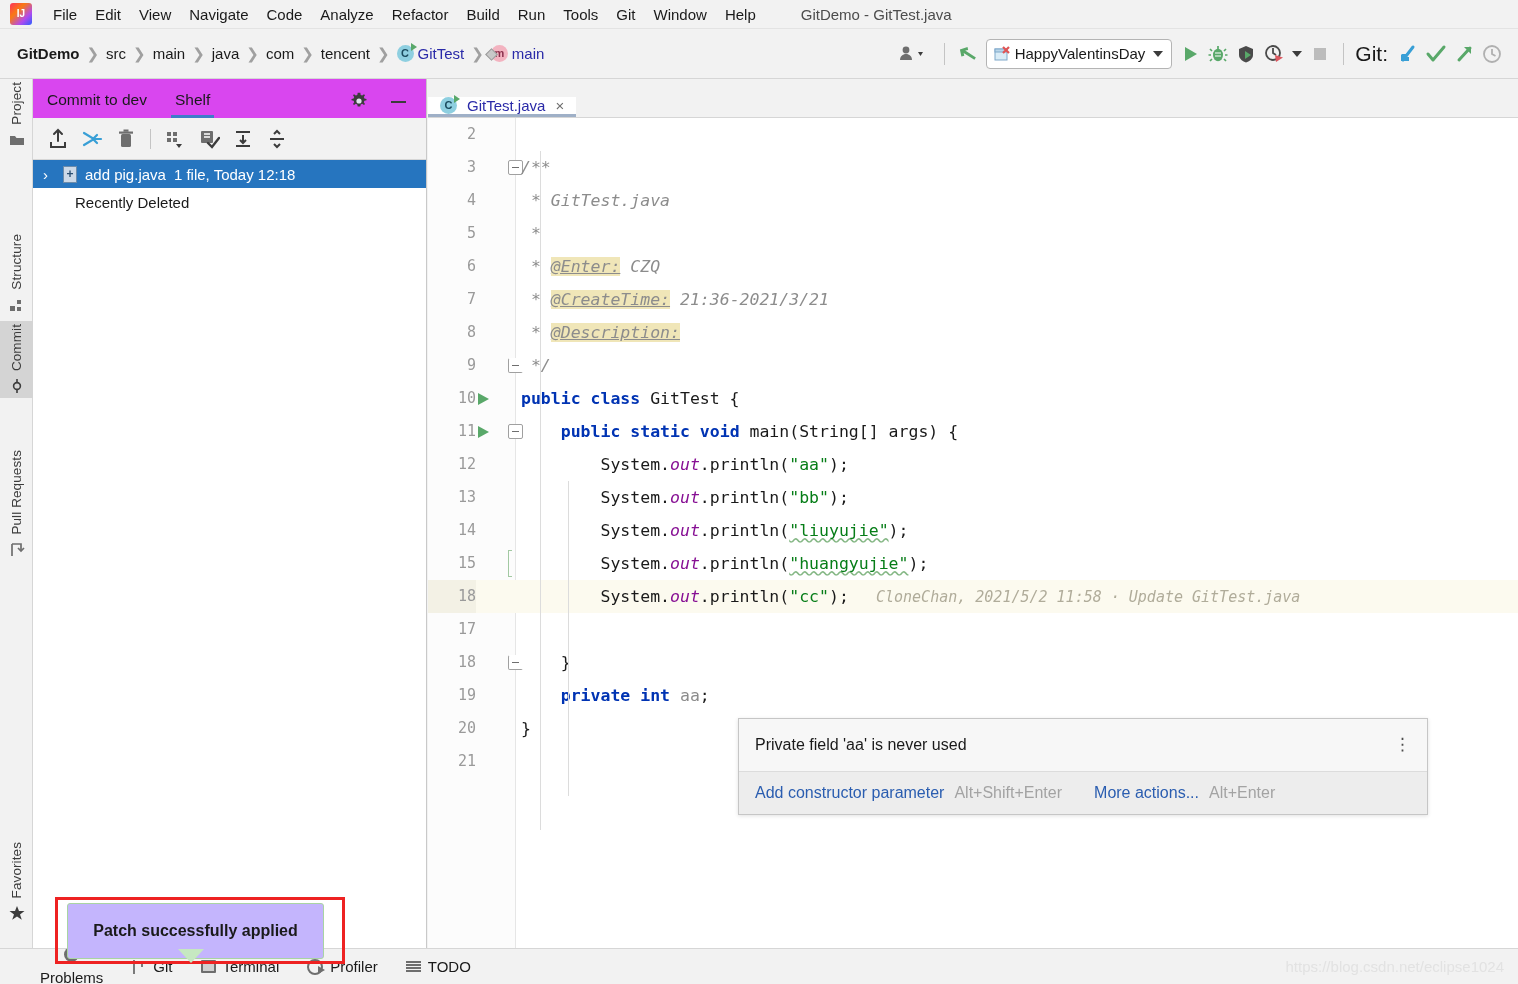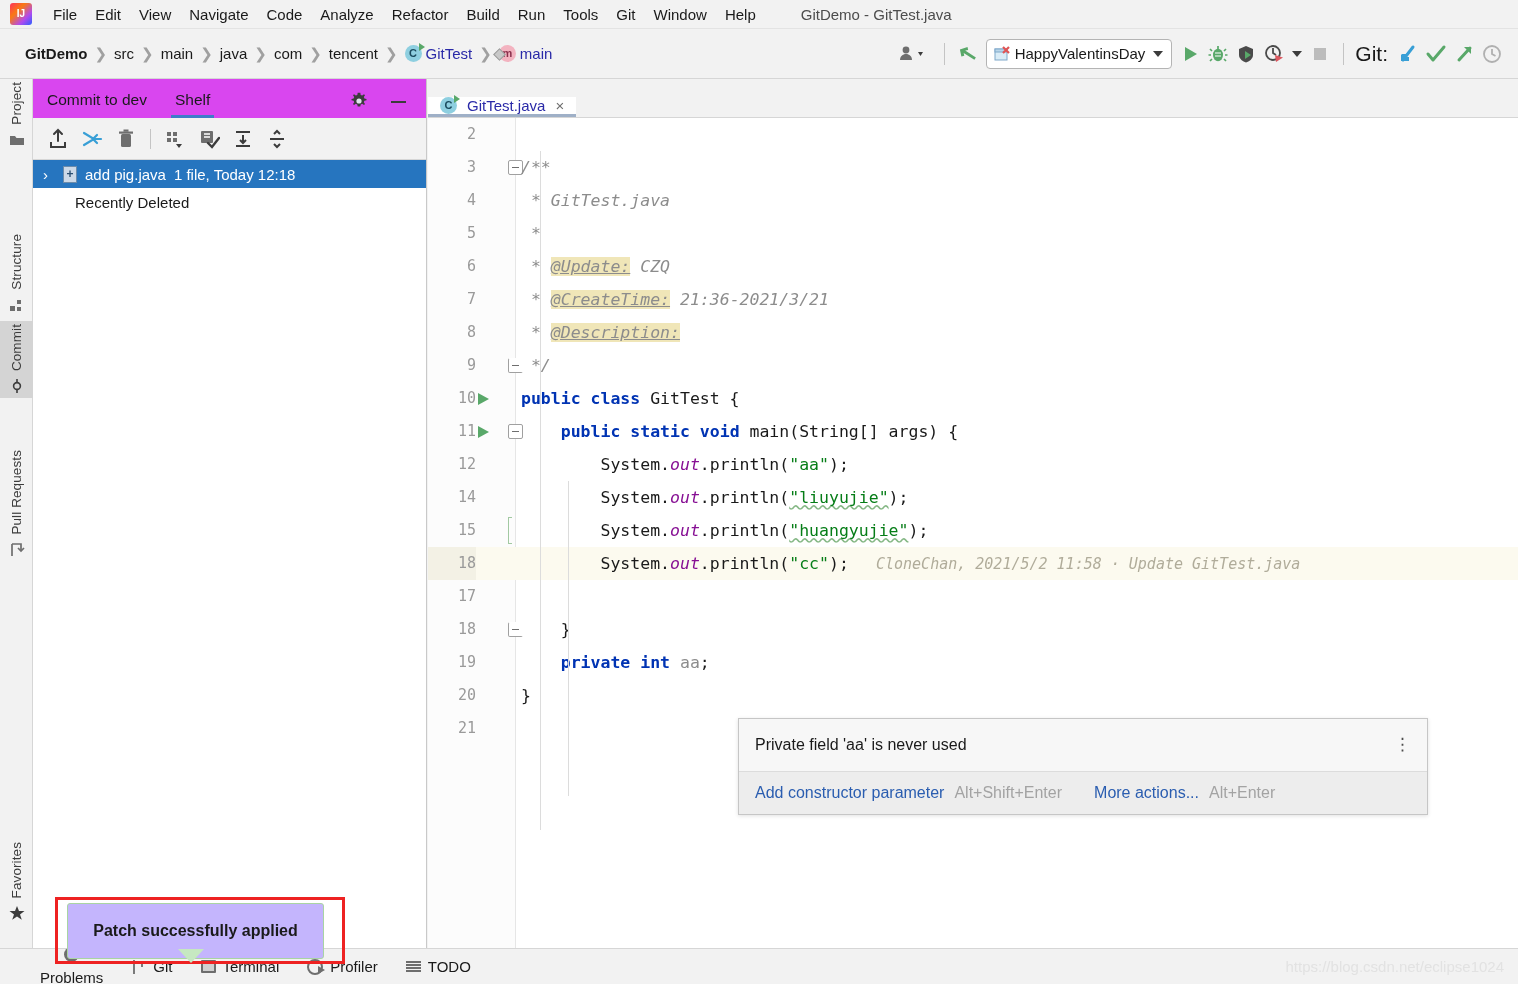--- a/index.html
+++ b/index.html
@@ -36,21 +36,21 @@
   .win-title {
     font-size: 15px; color: #4d4d4d; margin-left: 36px; white-space: nowrap;
   }
 
   
   .navbar {
     position: absolute; left: 0; top: 29px; width: 1518px; height: 50px;
     background: #f2f2f2; display: flex; align-items: center;
     border-bottom: 1px solid #d6d6d6;
   }
-  .crumbs { display: flex; align-items: center; margin-left: 20px; }
+  .crumbs { display: flex; align-items: center; margin-left: 12px; }
   .crumb { font-size: 15px; color: #1a1a1a; padding: 0 5px; white-space: nowrap; }
   .crumb.bold { font-weight: bold; }
   .crumb.blue { color: #2a2aa8; }
   .crumb-sep { color: #a0a0a0; font-size: 15px; padding: 0 2px; }
   .cls-icon {
     width: 17px; height: 17px; border-radius: 50%; background: #8ecfe0;
     display: inline-block; position: relative; margin-right: 4px; vertical-align: -3px;
   }
   .cls-icon::before {
     content: "C"; position: absolute; inset: 0; text-align: center; line-height: 17px;
@@ -576,21 +576,21 @@
           <div class="crow">
             <span class="lnum">4</span>
             <span class="ctext"><span class="cmt"> * GitTest.java</span></span>
           </div>
           <div class="crow">
             <span class="lnum">5</span>
             <span class="ctext"><span class="cmt"> *</span></span>
           </div>
           <div class="crow">
             <span class="lnum">6</span>
-            <span class="ctext"><span class="cmt"> * </span><span class="cmt hlmark u">@Update:</span><span class="cmt"> CZQ</span></span>
+            <span class="ctext"><span class="cmt"> * </span><span class="cmt hlmark u">@Enter:</span><span class="cmt"> CZQ</span></span>
           </div>
           <div class="crow">
             <span class="lnum">7</span>
             <span class="ctext"><span class="cmt"> * </span><span class="cmt hlmark u">@CreateTime:</span><span class="cmt"> 21:36-2021/3/21</span></span>
           </div>
           <div class="crow">
             <span class="lnum">8</span>
             <span class="ctext"><span class="cmt"> * </span><span class="cmt hlmark u">@Description:</span></span>
           </div>
           <div class="crow">
@@ -605,20 +605,24 @@
           </div>
           <div class="crow">
             <span class="lnum">11</span>
             <span class="runmark"></span>
             <span class="fold"></span>
             <span class="ctext"><span class="typ">    </span><span class="kw">public static void </span><span class="typ">main(String[] args) {</span></span>
           </div>
           <div class="crow">
             <span class="lnum">12</span>
             <span class="ctext"><span class="typ">        System.</span><span class="fld">out</span><span class="typ">.println(</span><span class="str">"aa"</span><span class="typ">);</span></span>
+          </div>
+          <div class="crow">
+            <span class="lnum">13</span>
+            <span class="ctext"><span class="typ">        System.</span><span class="fld">out</span><span class="typ">.println(</span><span class="str">"bb"</span><span class="typ">);</span></span>
           </div>
           <div class="crow">
             <span class="lnum">14</span>
             <span class="ctext"><span class="typ">        System.</span><span class="fld">out</span><span class="typ">.println(</span><span class="str wavy">"liuyujie"</span><span class="typ">);</span></span>
           </div>
           <div class="crow">
             <span class="lnum">15</span>
             <span class="changebar"></span>
             <span class="ctext"><span class="typ">        System.</span><span class="fld">out</span><span class="typ">.println(</span><span class="str wavy">"huangyujie"</span><span class="typ">);</span></span>
           </div>

